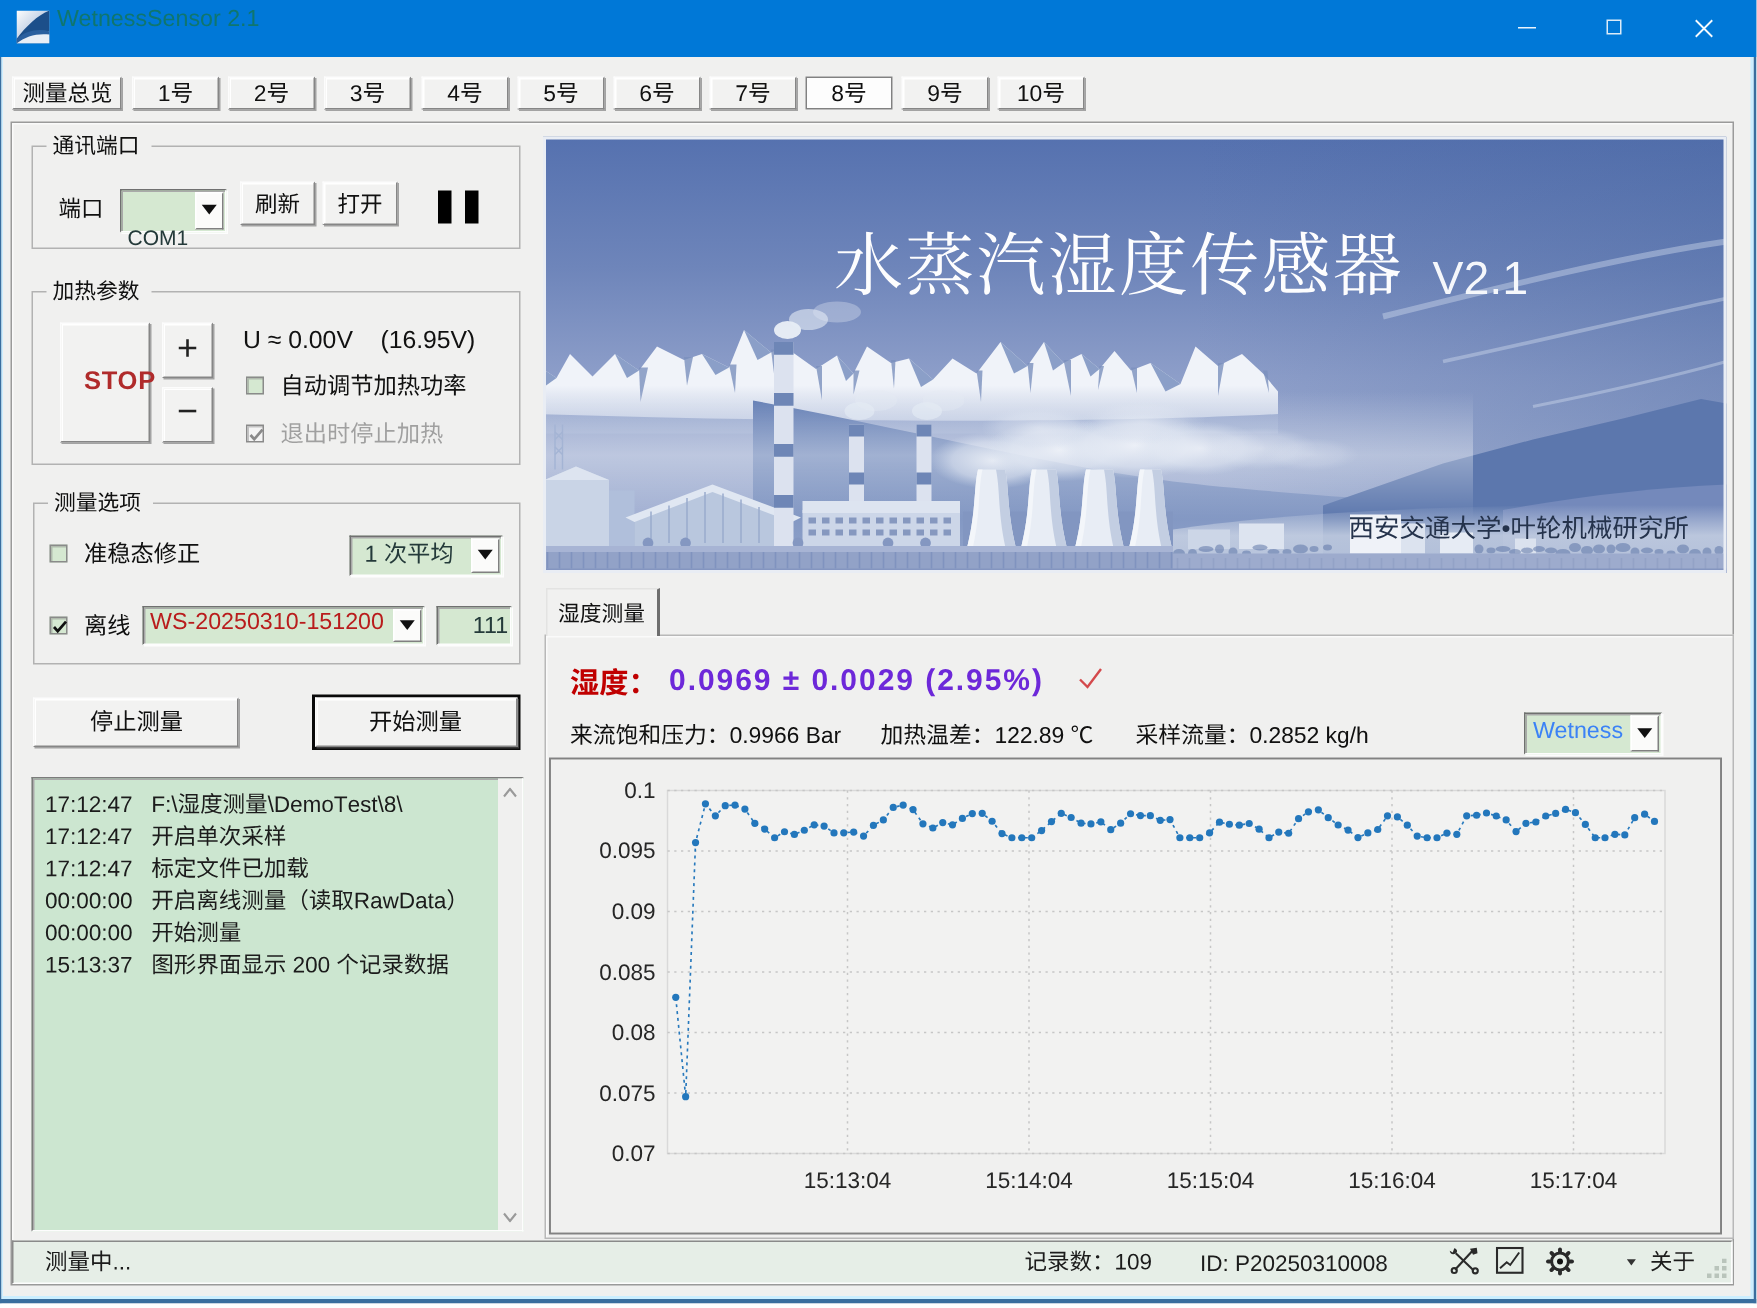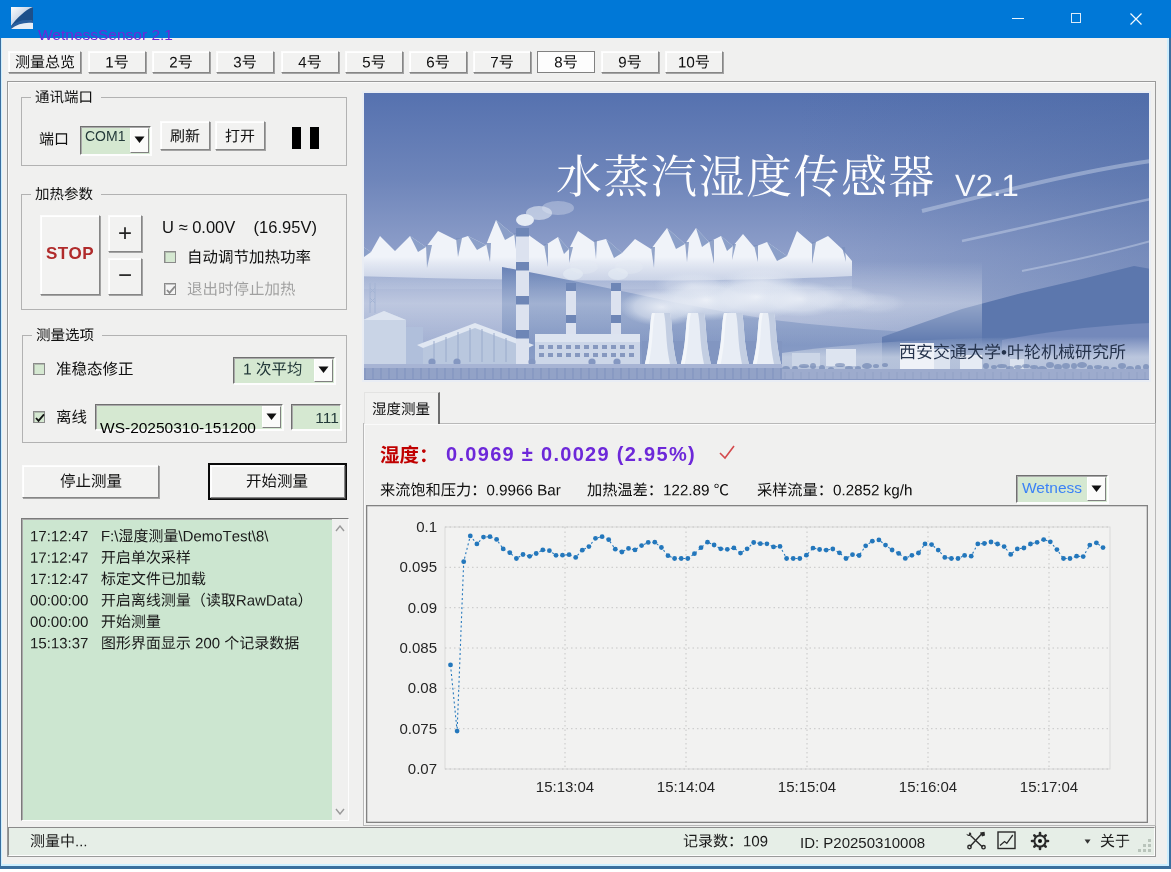--- a/index.html
+++ b/index.html
@@ -21,21 +21,21 @@
 <stop offset="0" stop-color="#fdfdfd"></stop>
         <stop offset="0.45" stop-color="#c9d6e8"></stop>
         <stop offset="1" stop-color="#8fb0d8"></stop>
       </linearGradient>
     </defs>
 <rect x="0" y="0" width="22" height="22" fill="url(#icg)"></rect>
 <path d="M22 0 L22 14 C14 13 6 16 0 22 L0 19 C6 11 14 3 22 0 Z" fill="#1c4f8a"></path>
 <path d="M0 22 L0 19 C7 13 15 12 22 14 L22 22 Z" fill="#2a5f9e"></path>
 <path d="M0 22 C6 17 14 15 22 16 L22 22 Z" fill="#e8eef6"></path>
 </svg>
-<div style="position:absolute;left:38px;top:26px;font:15.5px 'Liberation Sans',sans-serif;color:#6d28d9">WetnessSensor 2.1</div>
+<div style="position:absolute;left:38px;top:4px;font:15.5px 'Liberation Sans',sans-serif;color:#0f766e">WetnessSensor 2.1</div>
 <div style="position:absolute;left:1012px;top:18px;width:12px;height:1px;background:#eaf4fd"></div>
 <div style="position:absolute;left:1071px;top:13px;width:10px;height:10px;border:1px solid #dcebf8"></div>
 <svg style="position:absolute;left:1129px;top:12px" width="14" height="14" viewBox="0 0 14 14">
 <path d="M1.5 1.5 L12.5 12.5 M12.5 1.5 L1.5 12.5" stroke="#f4fafe" stroke-width="1.2"></path>
   </svg>
 <div style="position:absolute;left:8px;top:51px;width:73px;height:22px;background:#f2f2f1;border-top:1px solid #fcfcfc;border-left:1px solid #fcfcfc;border-right:1px solid #868686;border-bottom:1px solid #868686;box-shadow:1px 1px 0 rgba(100,100,100,.55), inset 1px 1px 0 #ffffff;"></div>
 <div style="position:absolute;left:88px;top:51px;width:58px;height:22px;background:#f2f2f1;border-top:1px solid #fcfcfc;border-left:1px solid #fcfcfc;border-right:1px solid #868686;border-bottom:1px solid #868686;box-shadow:1px 1px 0 rgba(100,100,100,.55), inset 1px 1px 0 #ffffff;"></div>
 <div style="position:absolute;left:152px;top:51px;width:58px;height:22px;background:#f2f2f1;border-top:1px solid #fcfcfc;border-left:1px solid #fcfcfc;border-right:1px solid #868686;border-bottom:1px solid #868686;box-shadow:1px 1px 0 rgba(100,100,100,.55), inset 1px 1px 0 #ffffff;"></div>
 <div style="position:absolute;left:216px;top:51px;width:58px;height:22px;background:#f2f2f1;border-top:1px solid #fcfcfc;border-left:1px solid #fcfcfc;border-right:1px solid #868686;border-bottom:1px solid #868686;box-shadow:1px 1px 0 rgba(100,100,100,.55), inset 1px 1px 0 #ffffff;"></div>
 <div style="position:absolute;left:281px;top:51px;width:58px;height:22px;background:#f2f2f1;border-top:1px solid #fcfcfc;border-left:1px solid #fcfcfc;border-right:1px solid #868686;border-bottom:1px solid #868686;box-shadow:1px 1px 0 rgba(100,100,100,.55), inset 1px 1px 0 #ffffff;"></div>
@@ -50,27 +50,27 @@
 <div style="position:absolute;left:31px;top:89px;width:70px;height:16px;background:#f0f0ef"></div>
 <div style="position:absolute;left:21px;top:194px;width:326px;height:116px;border:1px solid #b2b2b2"></div>
 <div style="position:absolute;left:31px;top:186px;width:70px;height:16px;background:#f0f0ef"></div>
 <div style="position:absolute;left:22px;top:335px;width:325px;height:108px;border:1px solid #b2b2b2"></div>
 <div style="position:absolute;left:32px;top:327px;width:70px;height:16px;background:#f0f0ef"></div>
 <div style="position:absolute;left:80px;top:126px;width:71px;height:29px;background:#d5e8d1;border:1px solid;border-color:#707070 #fdfdfd #fdfdfd #707070;box-shadow:inset 1px 1px 0 #a9a9a9,1px 1px 0 #fdfdfd"></div>
 <div style="position:absolute;left:130px;top:128px;width:19px;height:25px;background:#fbfbfa;border-top:1px solid #fff;border-left:1px solid #fff;border-right:1px solid #808080;border-bottom:1px solid #808080;"></div>
 <svg style="position:absolute;left:134px;top:136px" width="11" height="8" viewBox="0 0 11 8">
     <path d="M0.5 0.5 L10.5 0.5 L5.5 7 Z" fill="#101010"></path>
   </svg>
-<div style="position:absolute;left:85px;top:128px;font:14px 'Liberation Sans',sans-serif;color:#243a3a">COM1</div>
+<div style="position:absolute;left:85px;top:150px;font:14px 'Liberation Sans',sans-serif;color:#243a3a">COM1</div>
 <div style="position:absolute;left:160px;top:121px;width:50px;height:29px;background:#f2f2f1;border-top:1px solid #fcfcfc;border-left:1px solid #fcfcfc;border-right:1px solid #868686;border-bottom:1px solid #868686;box-shadow:1px 1px 0 rgba(100,100,100,.55), inset 1px 1px 0 #ffffff;"></div>
 <div style="position:absolute;left:215px;top:121px;width:50px;height:29px;background:#f2f2f1;border-top:1px solid #fcfcfc;border-left:1px solid #fcfcfc;border-right:1px solid #868686;border-bottom:1px solid #868686;box-shadow:1px 1px 0 rgba(100,100,100,.55), inset 1px 1px 0 #ffffff;"></div>
 <div style="position:absolute;left:292px;top:127px;width:9px;height:22px;background:#000"></div>
 <div style="position:absolute;left:310px;top:127px;width:9px;height:22px;background:#000"></div>
 <div style="position:absolute;left:40px;top:215px;width:60px;height:80px;background:#f2f2f1;border-top:1px solid #fcfcfc;border-left:1px solid #fcfcfc;border-right:1px solid #868686;border-bottom:1px solid #868686;box-shadow:1px 1px 0 rgba(100,100,100,.55), inset 1px 1px 0 #ffffff;"></div>
-<div style="position:absolute;left:40px;top:244px;width:60px;text-align:center;font:bold 17px 'Liberation Sans',sans-serif;color:#b02b2b;letter-spacing:.5px">STOP</div>
+<div style="position:absolute;left:56px;top:244px;width:60px;text-align:left;font:bold 17px 'Liberation Sans',sans-serif;color:#b02b2b;letter-spacing:.5px">STOP</div>
 <div style="position:absolute;left:108px;top:215px;width:34px;height:37px;background:#f2f2f1;border-top:1px solid #fcfcfc;border-left:1px solid #fcfcfc;border-right:1px solid #868686;border-bottom:1px solid #868686;box-shadow:1px 1px 0 rgba(100,100,100,.55), inset 1px 1px 0 #ffffff;"></div>
 <div style="position:absolute;left:108px;top:258px;width:34px;height:37px;background:#f2f2f1;border-top:1px solid #fcfcfc;border-left:1px solid #fcfcfc;border-right:1px solid #868686;border-bottom:1px solid #868686;box-shadow:1px 1px 0 rgba(100,100,100,.55), inset 1px 1px 0 #ffffff;"></div>
 <div style="position:absolute;left:108px;top:219px;width:34px;text-align:center;font:24px 'Liberation Sans',sans-serif;color:#222">+</div>
 <div style="position:absolute;left:108px;top:261px;width:34px;text-align:center;font:24px 'Liberation Sans',sans-serif;color:#222">−</div>
 <div style="position:absolute;left:162px;top:218px;font:16.5px 'Liberation Sans',sans-serif;color:#111">U ≈ 0.00V&nbsp;&nbsp;&nbsp;&nbsp;(16.95V)</div>
 <div style="position:absolute;left:164px;top:251px;width:12px;height:12px;background:#d5e8d1;border:1px solid #8a8a8a;box-shadow:inset 1px 1px 0 rgba(120,120,120,.4)"></div>
 <div style="position:absolute;left:164px;top:283px;width:12px;height:12px;background:#f4f4f4;border:1px solid #8a8a8a;box-shadow:inset 1px 1px 0 rgba(120,120,120,.4)"></div>
 <svg style="position:absolute;left:165px;top:284px" width="12" height="12" viewBox="0 0 12 12">
     <path d="M2 6 L4.5 8.8 L10 2.4" stroke="#8a8a8a" stroke-width="1.8" fill="none"></path>
   </svg>
@@ -82,21 +82,21 @@
   </svg>
 <div style="position:absolute;left:33px;top:411px;width:12px;height:12px;background:#d5e8d1;border:1px solid #8a8a8a;box-shadow:inset 1px 1px 0 rgba(120,120,120,.4)"></div>
 <svg style="position:absolute;left:34px;top:412px" width="12" height="12" viewBox="0 0 12 12">
     <path d="M2 6 L4.5 8.8 L10 2.4" stroke="#101010" stroke-width="1.8" fill="none"></path>
   </svg>
 <div style="position:absolute;left:95px;top:404px;width:188px;height:26px;background:#d5e8d1;border:1px solid;border-color:#707070 #fdfdfd #fdfdfd #707070;box-shadow:inset 1px 1px 0 #a9a9a9,1px 1px 0 #fdfdfd"></div>
 <div style="position:absolute;left:262px;top:406px;width:19px;height:22px;background:#fbfbfa;border-top:1px solid #fff;border-left:1px solid #fff;border-right:1px solid #808080;border-bottom:1px solid #808080;"></div>
 <svg style="position:absolute;left:266px;top:413px" width="11" height="8" viewBox="0 0 11 8">
     <path d="M0.5 0.5 L10.5 0.5 L5.5 7 Z" fill="#101010"></path>
   </svg>
-<div style="position:absolute;left:100px;top:419px;font:15.5px 'Liberation Sans',sans-serif;color:#000000">WS-20250310-151200</div>
+<div style="position:absolute;left:100px;top:406px;font:15.5px 'Liberation Sans',sans-serif;color:#b91c1c">WS-20250310-151200</div>
 <div style="position:absolute;left:291px;top:404px;width:50px;height:26px;background:#d5e8d1;border:1px solid;border-color:#707070 #fdfdfd #fdfdfd #707070;box-shadow:inset 1px 1px 0 #a9a9a9,1px 1px 0 #fdfdfd"></div>
 <div style="position:absolute;left:291px;top:409px;width:72px;text-align:center;font:15.5px 'Liberation Sans',sans-serif;color:#243a3a">111</div>
 <div style="position:absolute;left:22px;top:465px;width:137px;height:33px;background:#f2f2f1;border-top:1px solid #fcfcfc;border-left:1px solid #fcfcfc;border-right:1px solid #868686;border-bottom:1px solid #868686;box-shadow:1px 1px 0 rgba(100,100,100,.55), inset 1px 1px 0 #ffffff;"></div>
 <div style="position:absolute;left:208px;top:463px;width:139px;height:37px;background:#0a0a0a"></div>
 <div style="position:absolute;left:210px;top:465px;width:135px;height:33px;background:#f2f2f1;border-top:1px solid #fcfcfc;border-left:1px solid #fcfcfc;border-right:1px solid #868686;border-bottom:1px solid #868686;box-shadow:1px 1px 0 rgba(100,100,100,.55), inset 1px 1px 0 #ffffff;"></div>
 <div style="position:absolute;left:21px;top:518px;width:328px;height:303px;background:#cce6d0;border:1px solid;border-color:#7b7b7b #fdfdfd #fdfdfd #7b7b7b;box-shadow:inset 1px 1px 0 #a9a9a9"></div>
 <div style="position:absolute;left:332px;top:519px;width:16px;height:301px;background:#f0f0ef"></div>
 <svg style="position:absolute;left:335px;top:525px" width="10" height="7" viewBox="0 0 10 7">
     <path d="M1 6 L5 1 L9 6" stroke="#9a9a9a" stroke-width="1.4" fill="none"></path>
   </svg>

